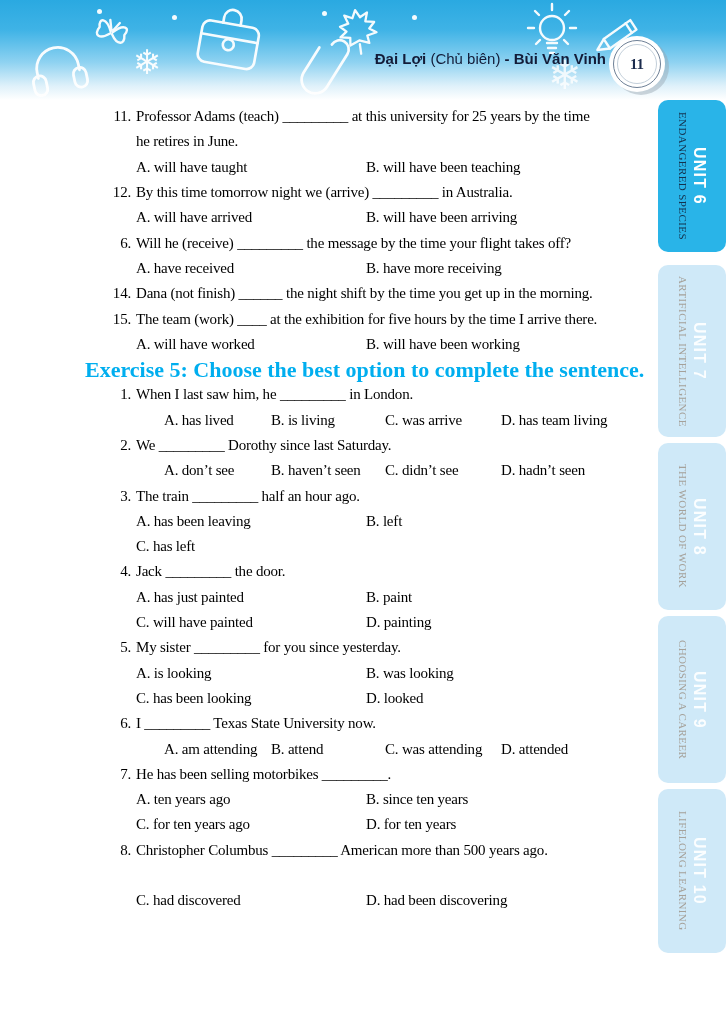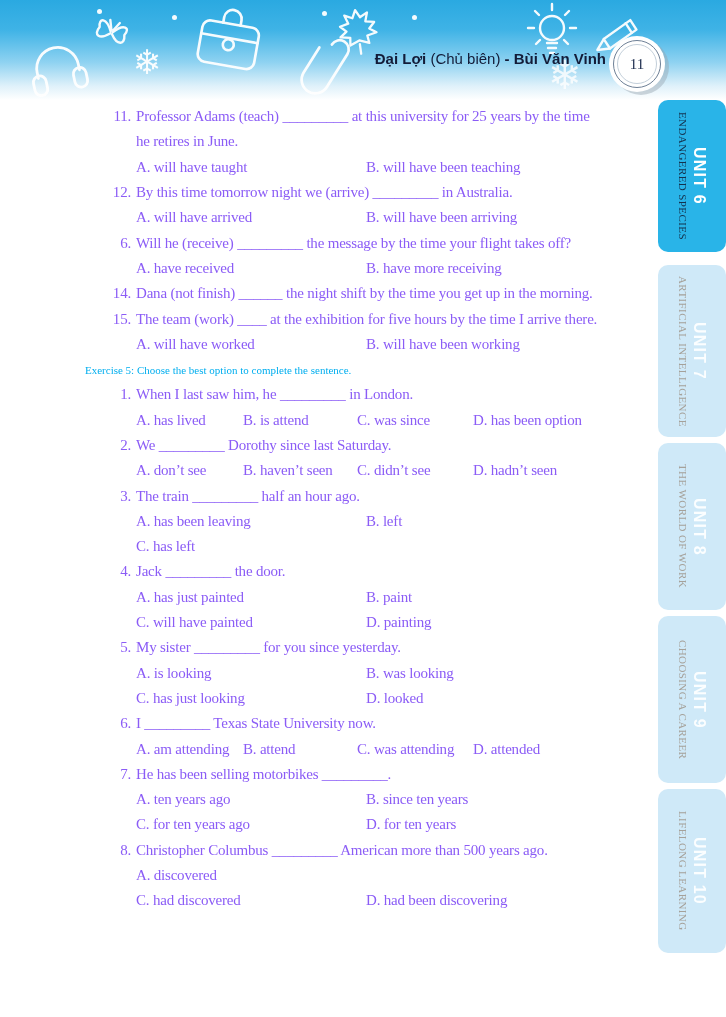--- a/index.html
+++ b/index.html
@@ -11,33 +11,33 @@
        background:linear-gradient(180deg,#2aa9e1 0%,#3fb3e6 30%,#8ed2f1 62%,#dff1fa 86%,#ffffff 100%);}
   .hdr svg{position:absolute;overflow:visible;}
   .hdr .ic{stroke:#fff;fill:none;stroke-width:2.4;stroke-linecap:round;stroke-linejoin:round;opacity:.95;}
   .flake{position:absolute;color:#fff;font-family:"DejaVu Sans",sans-serif;opacity:.95;}
   .dot{position:absolute;width:5px;height:5px;border-radius:50%;background:#fff;opacity:.95;}
   .authors{position:absolute;top:50px;right:120px;font-family:"Liberation Sans",sans-serif;
            font-size:15px;color:#131c38;white-space:nowrap;}
   .authors b{font-weight:bold;}
   .badge{position:absolute;left:609px;top:36px;width:56px;height:56px;border-radius:50%;background:#fff;
          box-shadow:4px 3px 0 rgba(150,163,176,.45);display:flex;align-items:center;justify-content:center;
-         font-size:15px;color:#1b2b4d;}
+         font-size:15px;color:#1b2b4d;font-weight:bold;}
   .badge::before{content:"";position:absolute;inset:4px;border:1.4px solid #6e8096;border-radius:50%;}
   .badge::after{content:"";position:absolute;inset:8px;border:1px solid #c3cfda;border-radius:50%;}
 
   
   .content{position:absolute;left:85px;top:104px;width:575px;}
   .line{height:25.3px;display:flex;align-items:center;white-space:nowrap;
-        font-size:15px;color:#8b5cf6;letter-spacing:-0.2px;}
+        font-size:15px;color:#000000;letter-spacing:-0.2px;}
   .num{flex:0 0 46px;text-align:right;margin-right:5px;}
-  .heading{color:#00aeef;font-weight:normal;font-size:11px;letter-spacing:0;}
+  .heading{color:#00aeef;font-weight:bold;font-size:22px;letter-spacing:0;}
   .opt2 .o1{flex:0 0 230px;}
   .opt2 .o2{flex:1;}
-  .opt4 .o1{flex:0 0 107px;}
+  .opt4 .o1{flex:0 0 107px;margin-left:28px;}
   .opt4 .o2{flex:0 0 114px;}
   .opt4 .o3{flex:0 0 116px;}
   .opt4 .o4{flex:1;}
 
   
   .tab{position:absolute;left:658px;width:68px;border-radius:10px;
        display:flex;align-items:center;justify-content:center;column-gap:1px;}
   .tab .t-title{writing-mode:vertical-rl;font-family:"Liberation Serif",serif;
                 font-size:11px;letter-spacing:.4px;}
   .tab .t-label{writing-mode:vertical-rl;font-family:"Liberation Sans",sans-serif;
@@ -148,23 +148,23 @@
         <span class="o2">B. will have been working</span>
       </div>
       <div class="line heading">Exercise 5: Choose the best option to complete the sentence.</div>
       <div class="line">
         <span class="num">1.</span>
         <span class="qtext">When I last saw him, he _________ in London.</span>
       </div>
       <div class="line opt4">
         <span class="num"></span>
         <span class="o1">A. has lived</span>
-        <span class="o2">B. is attend</span>
-        <span class="o3">C. was since</span>
-        <span class="o4">D. has been option</span>
+        <span class="o2">B. is living</span>
+        <span class="o3">C. was arrive</span>
+        <span class="o4">D. has team living</span>
       </div>
       <div class="line">
         <span class="num">2.</span>
         <span class="qtext">We _________ Dorothy since last Saturday.</span>
       </div>
       <div class="line opt4">
         <span class="num"></span>
         <span class="o1">A. don’t see</span>
         <span class="o2">B. haven’t seen</span>
         <span class="o3">C. didn’t see</span>
@@ -201,21 +201,21 @@
         <span class="num">5.</span>
         <span class="qtext">My sister _________ for you since yesterday.</span>
       </div>
       <div class="line opt2">
         <span class="num"></span>
         <span class="o1">A. is looking</span>
         <span class="o2">B. was looking</span>
       </div>
       <div class="line opt2">
         <span class="num"></span>
-        <span class="o1">C. has just looking</span>
+        <span class="o1">C. has been looking</span>
         <span class="o2">D. looked</span>
       </div>
       <div class="line">
         <span class="num">6.</span>
         <span class="qtext">I _________ Texas State University now.</span>
       </div>
       <div class="line opt4">
         <span class="num"></span>
         <span class="o1">A. am attending</span>
         <span class="o2">B. attend</span>
@@ -235,21 +235,20 @@
         <span class="num"></span>
         <span class="o1">C. for ten years ago</span>
         <span class="o2">D. for ten years</span>
       </div>
       <div class="line">
         <span class="num">8.</span>
         <span class="qtext">Christopher Columbus _________ American more than 500 years ago.</span>
       </div>
       <div class="line opt2">
         <span class="num"></span>
-        <span class="o1">A. discovered</span>
       </div>
       <div class="line opt2">
         <span class="num"></span>
         <span class="o1">C. had discovered</span>
         <span class="o2">D. had been discovering</span>
       </div>
     </main>
 
   <nav id="sidebar">
       <div class="tab active" style="top: 100px; height: 152px;">

